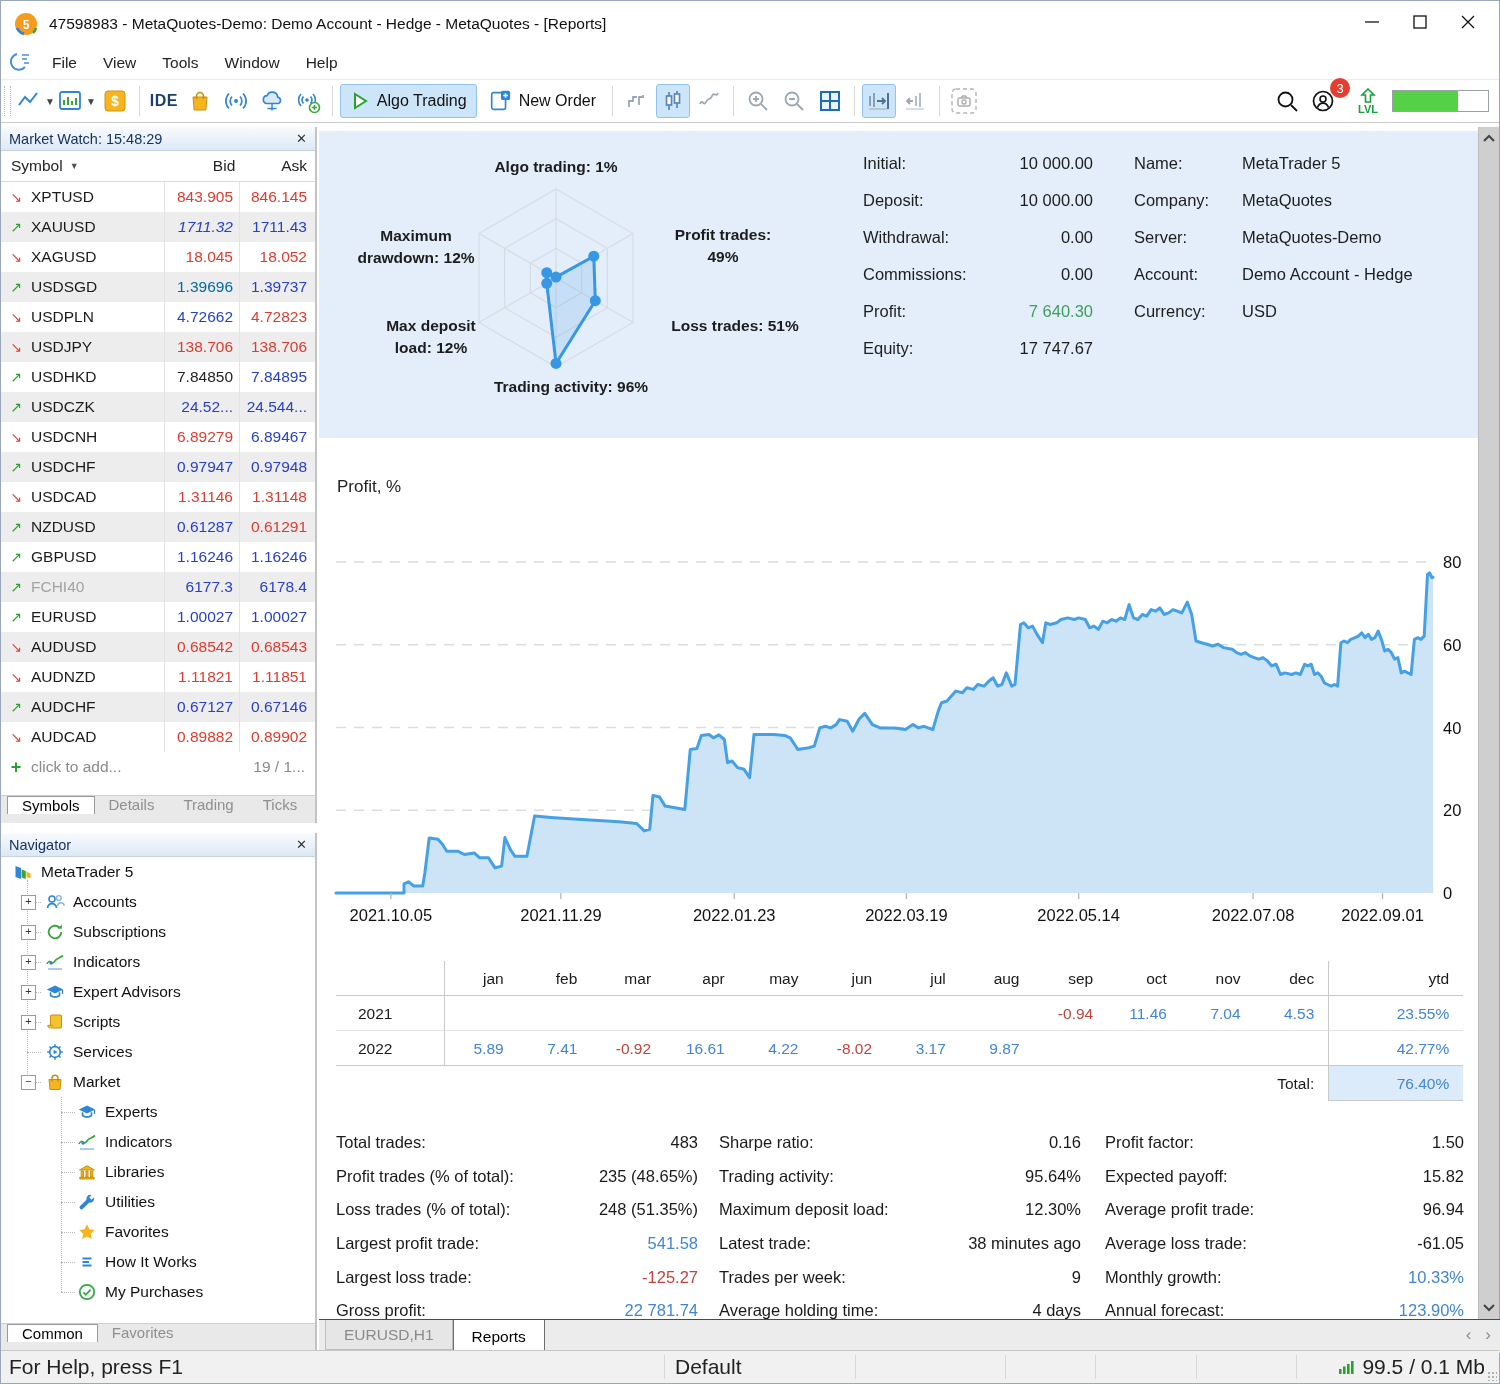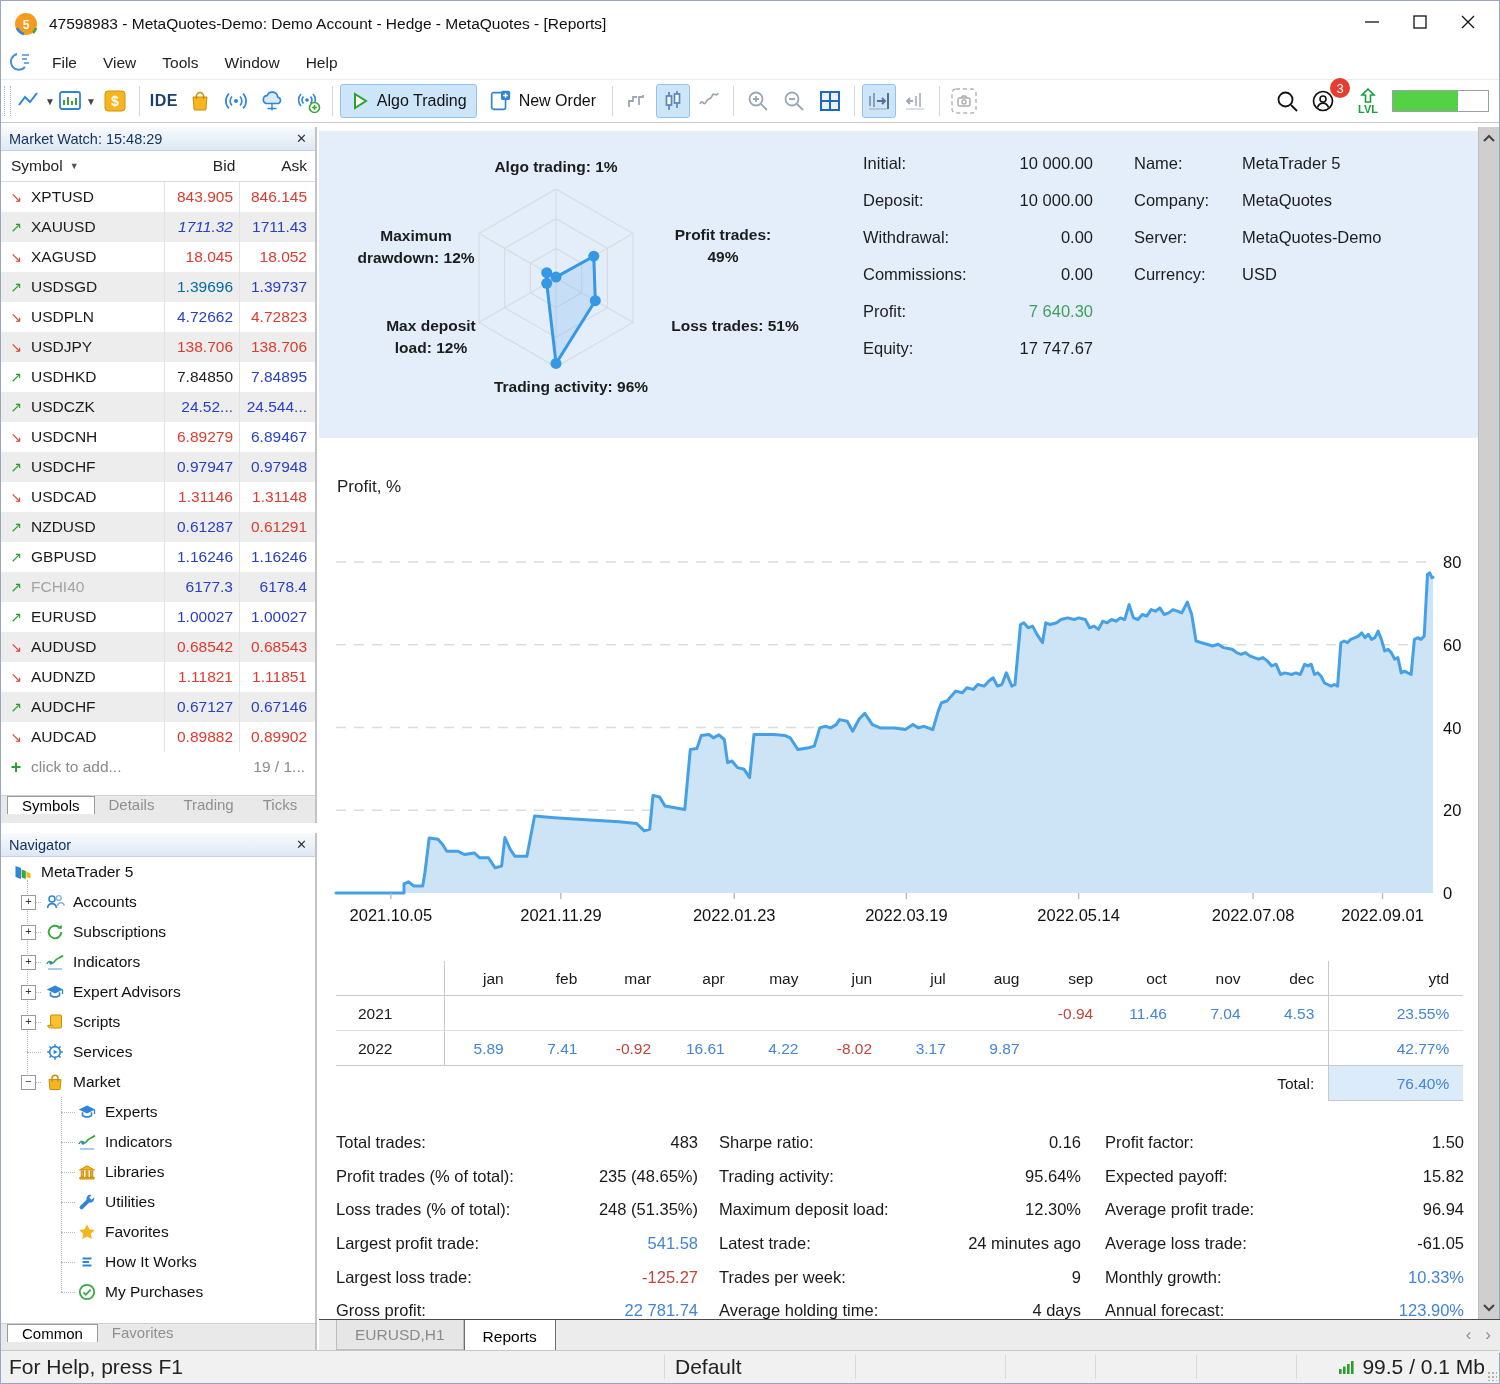--- a/index.html
+++ b/index.html
@@ -86,21 +86,21 @@
   .stat-row{display:flex;height:33.6px;align-items:center;}
   .stat-val{margin-left:auto;text-align:right;white-space:nowrap;}
   
   .vscroll{position:absolute;left:1477px;top:126px;width:21px;height:1192px;background:#cfcfcf;border-left:1px solid #bdbdbd;box-sizing:border-box;}
   .vscroll .sb-arrow{position:absolute;left:0;width:100%;height:22px;display:flex;align-items:center;justify-content:center;}
   
   .doc-tabs{position:absolute;left:318px;top:1318px;width:1182px;height:34px;background:#ececec;
             border-top:1px solid #4a4a4a;box-sizing:border-box;display:flex;align-items:flex-start;}
   .dtab{font-size:15.5px;height:29px;display:flex;align-items:center;padding:0 18px;color:#8a8a8a;
         border:1px solid #bdbdbd;border-top:none;background:#e6e6e6;}
-  .dtab:first-child{margin-left:17px;}
+  .dtab:first-child{margin-left:6px;}
   .dtab.active{background:#fff;color:#000;border:1px solid #6e6e6e;border-top:none;height:33px;}
   .dtab-arrows{margin-left:auto;padding-right:10px;color:#8a8a8a;font-size:17px;display:flex;gap:14px;align-items:center;height:30px;}
   
   .statusbar{position:absolute;left:0;right:0;bottom:0;height:32px;background:#f1f1f1;border-top:1px solid #c6c6c6;
              font-size:21px;color:#222;}
   .sb-seg{position:absolute;top:4px;bottom:4px;border-left:1px solid #d8d8d8;}
   .sb-text{position:absolute;top:0;height:32px;display:flex;align-items:center;}
   .conn{position:absolute;right:14px;top:0;height:32px;display:flex;align-items:center;gap:7px;}
   .grip{position:absolute;right:2px;bottom:2px;width:10px;height:10px;
         background:radial-gradient(circle at 2px 2px,#b0b0b0 1px,transparent 1.5px) 0 0/4px 4px;}
@@ -750,20 +750,24 @@
             <span class="acct-label" style="width: 108px;">Name:</span>
             <span>MetaTrader 5</span>
           </div>
           <div class="acct-row">
             <span class="acct-label" style="width: 108px;">Company:</span>
             <span>MetaQuotes</span>
           </div>
           <div class="acct-row">
             <span class="acct-label" style="width: 108px;">Server:</span>
             <span>MetaQuotes-Demo</span>
+          </div>
+          <div class="acct-row">
+            <span class="acct-label" style="width: 108px;">Account:</span>
+            <span>Demo Account - Hedge</span>
           </div>
           <div class="acct-row">
             <span class="acct-label" style="width: 108px;">Currency:</span>
             <span>USD</span>
           </div>
         </div>
     </div>
     <div class="chart-title">Profit, %</div>
     <svg id="profit-chart" width="1159" height="430" style="position:absolute;left:0;top:380px">
         <line x1="17" x2="1114" y1="55" y2="55" stroke="#dcdcdc" stroke-width="1.5" stroke-dasharray="10 8"></line>
@@ -892,21 +896,21 @@
         <div class="stat-row">
           <span>Trading activity:</span>
           <span class="stat-val" style="color: rgb(26, 26, 26);">95.64%</span>
         </div>
         <div class="stat-row">
           <span>Maximum deposit load:</span>
           <span class="stat-val" style="color: rgb(26, 26, 26);">12.30%</span>
         </div>
         <div class="stat-row">
           <span>Latest trade:</span>
-          <span class="stat-val" style="color: rgb(26, 26, 26);">24 minutes ago</span>
+          <span class="stat-val" style="color: rgb(26, 26, 26);">38 minutes ago</span>
         </div>
         <div class="stat-row">
           <span>Trades per week:</span>
           <span class="stat-val" style="color: rgb(26, 26, 26);">9</span>
         </div>
         <div class="stat-row">
           <span>Average holding time:</span>
           <span class="stat-val" style="color: rgb(26, 26, 26);">4 days</span>
         </div>
       </div>

